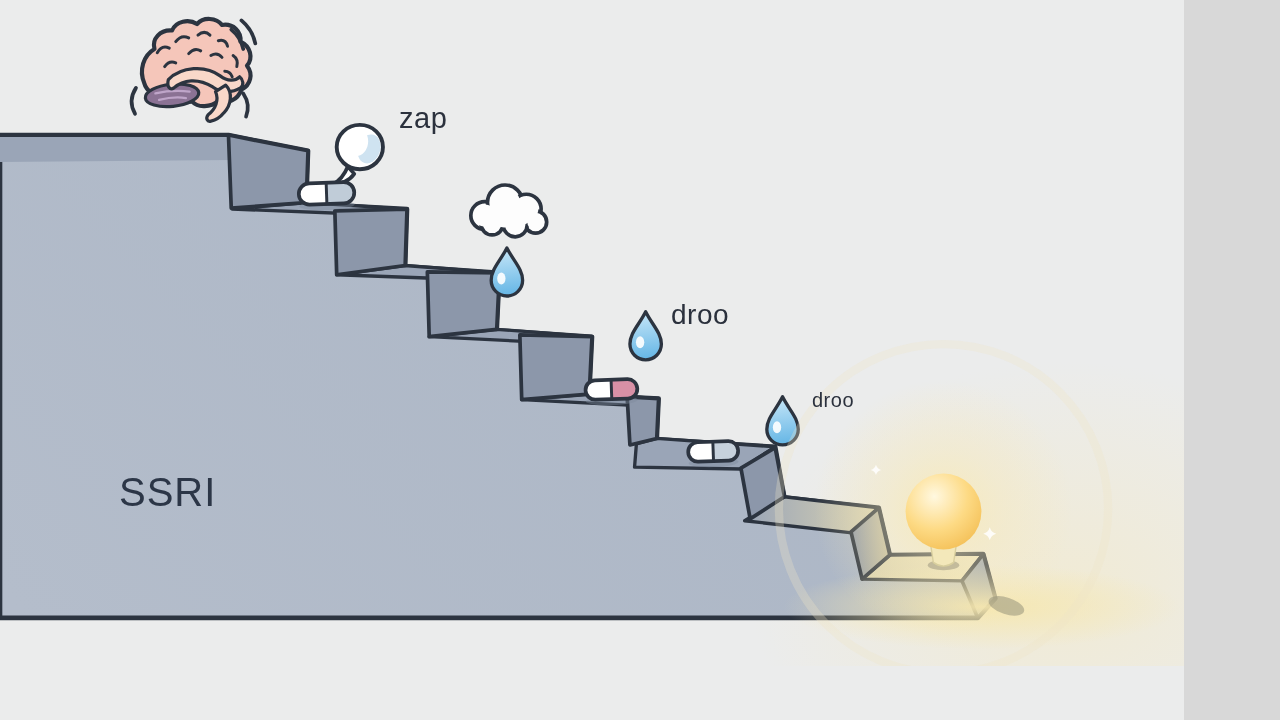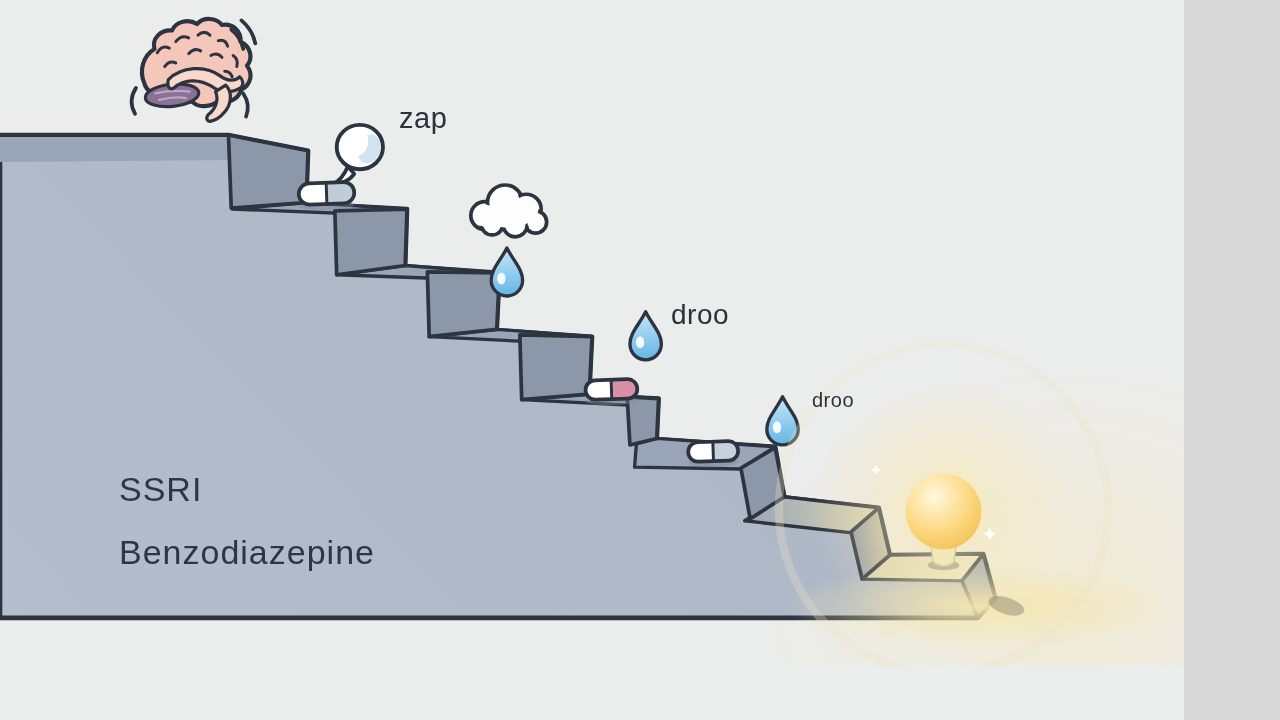--- a/index.html
+++ b/index.html
@@ -20,21 +20,21 @@
     user-select:none;
   }
   .a-zap{left:399px;top:102px;font-size:29px;}
   .a-muto{left:671px;top:299px;font-size:28px;}
   .a-droo{left:812px;top:389px;font-size:20px;}
   .stair-labels{
     position:absolute;left:119px;top:470px;
     color:var(--label-text,#2c3647);
   }
   .stair-label{
-    font-size:34px;
+    font-size:40px;
     letter-spacing:1px;
     margin:0 8px 24px 0;
     font-weight:500;
     user-select:none;
   }
 </style>
 </head>
 <body>
 
 <div class="scene">
@@ -218,16 +218,15 @@
     <use href="#sparkle" transform="translate(947,508) scale(0.8)" opacity="0.85"></use>
     <use href="#sparkle" transform="translate(1070,577)" opacity="0.85"></use>
   </svg>
 
   <div class="annotation a-zap">zap</div>
   <div class="annotation a-muto">droo</div>
   <div class="annotation a-droo">droo</div>
 
   <div class="stair-labels">
     <div class="stair-label">SSRI</div>
-    <div class="stair-label">Benzodiazepine</div>
   </div>
 
 </div>
 
 </body></html>

